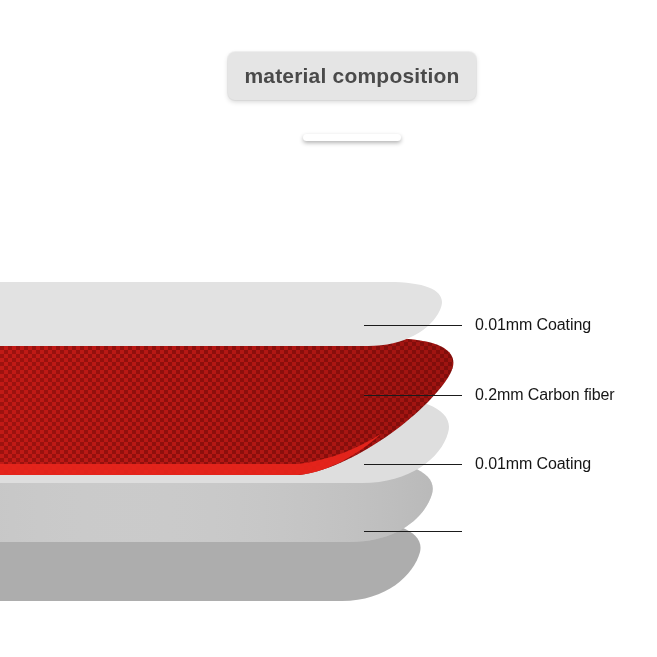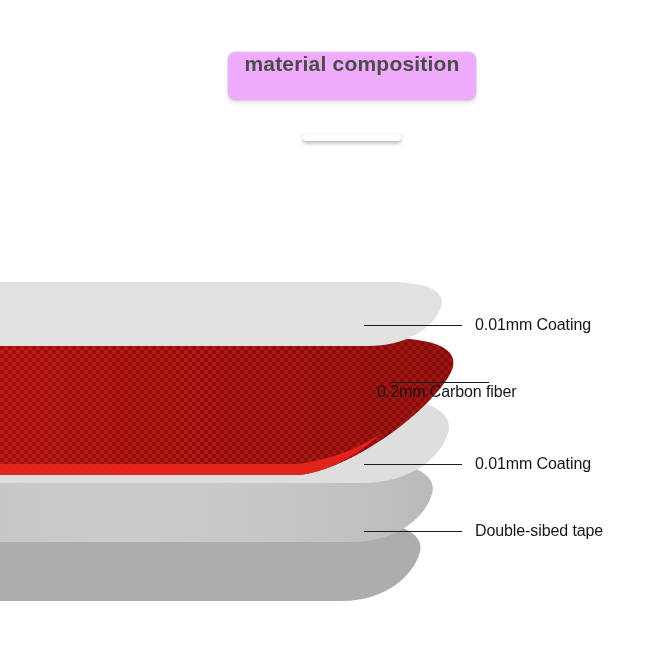--- a/index.html
+++ b/index.html
@@ -18,24 +18,25 @@
     overflow: hidden;
   }
 
   
   #title-badge {
     position: absolute;
     left: 228px;
     top: 52px;
     width: 248px;
     height: 48px;
-    background: #f0abfc;
+    background: #e5e5e5;
     border-radius: 7px;
     box-shadow: 0 2px 5px rgba(0,0,0,0.16), 0 0 0 1px rgba(0,0,0,0.045);
     display: flex;
+    align-items: center;
     justify-content: center;
   }
   #title-badge-text {
     font-size: 21px;
     font-weight: bold;
     color: #4a4a4a;
     letter-spacing: 0.2px;
     white-space: nowrap;
   }
 
@@ -77,21 +78,21 @@
     flex: none;
   }
   .callout-label {
     margin-left: 13px;
     font-size: 16px;
     color: #161616;
     white-space: nowrap;
     letter-spacing: -0.1px;
   }
   #callout-0 { left: 364px; top: 312px; }
-  #callout-1 { left: 364px; top: 382px; flex-direction: column; }
+  #callout-1 { left: 364px; top: 382px; }
   #callout-2 { left: 364px; top: 451px; }
   #callout-3 { left: 364px; top: 518px; }
 </style>
 </head>
 <body>
 
 <div id="stage">
 
   <div id="title-badge">
     <span id="title-badge-text">material composition</span>
@@ -193,16 +194,15 @@
     <span class="callout-label">0.2mm Carbon fiber</span>
   </div>
 
   <div class="callout" id="callout-2">
     <span class="callout-line"></span>
     <span class="callout-label">0.01mm Coating</span>
   </div>
 
   <div class="callout" id="callout-3">
     <span class="callout-line"></span>
-    <span class="callout-label">Double-sibed tape</span>
   </div>
 
 </div>
 
 </body></html>

